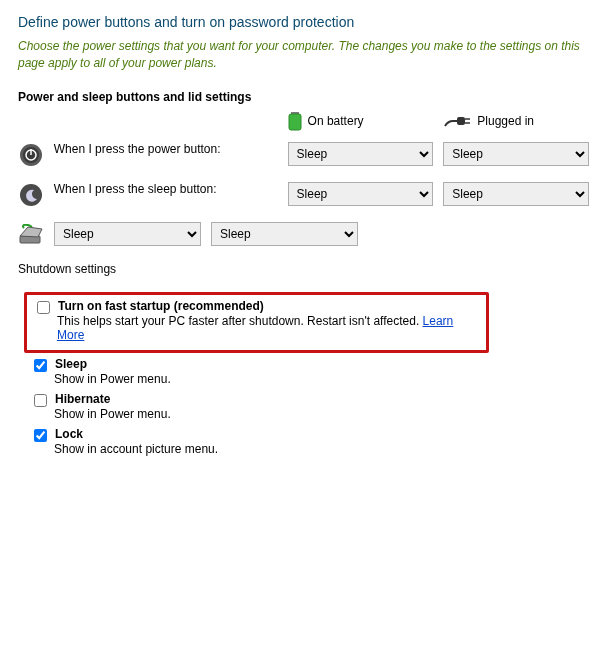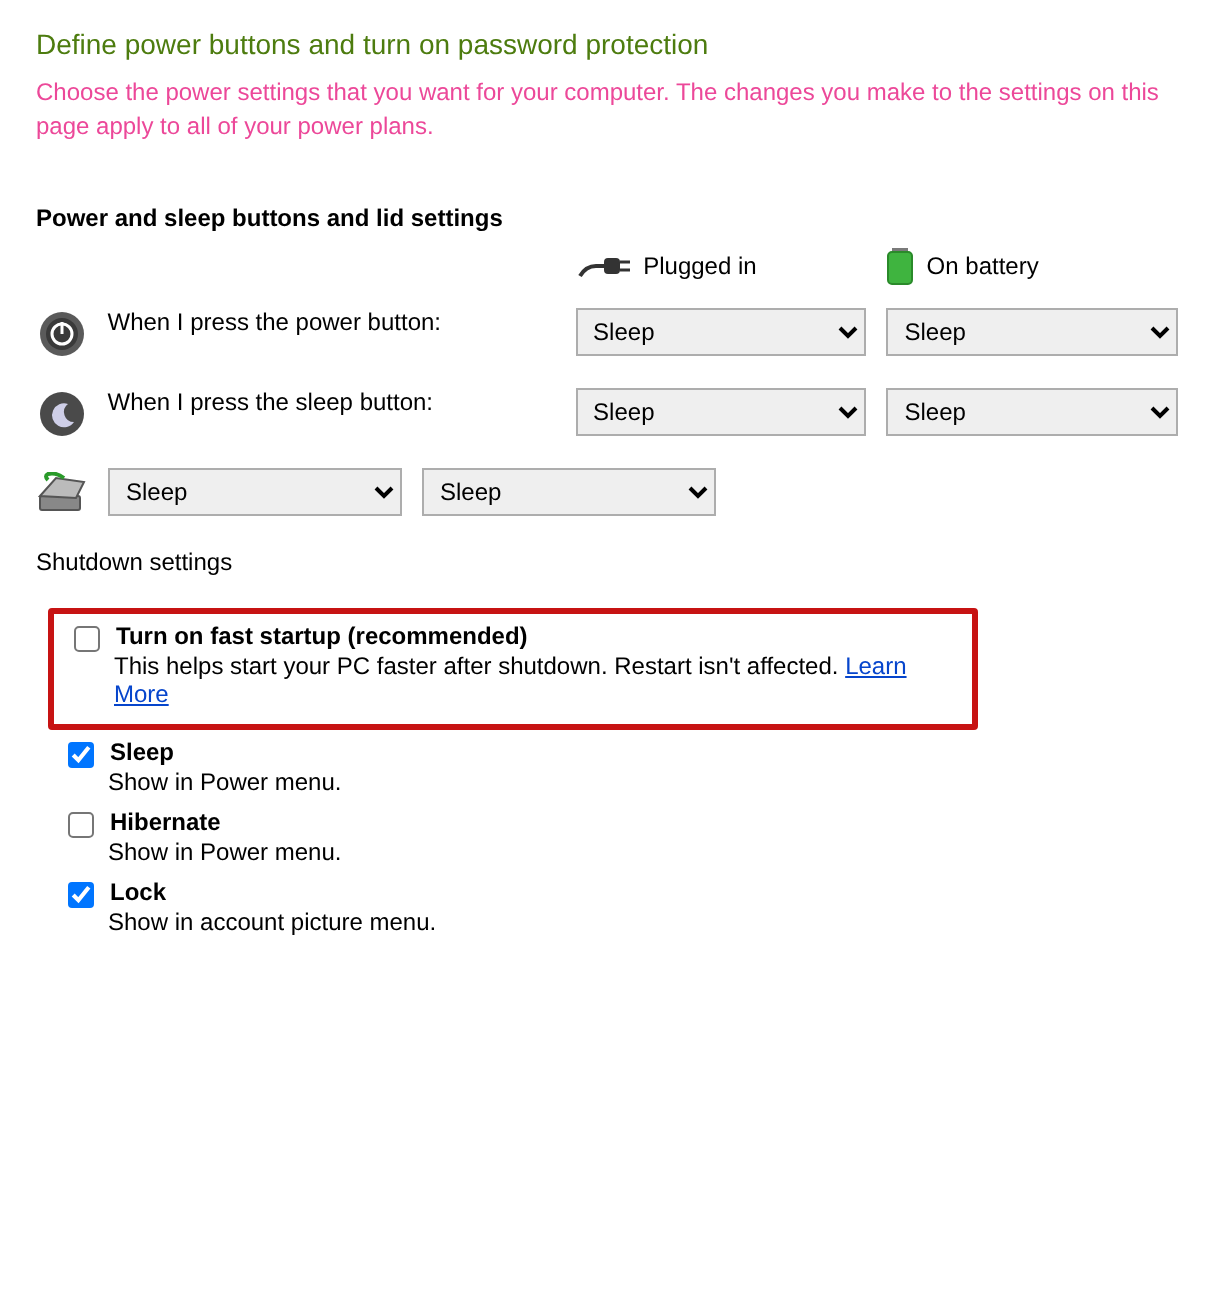--- a/index.html
+++ b/index.html
@@ -7,28 +7,29 @@
     margin: 0;
     padding: 14px 18px;
     font-family: "Segoe UI", Tahoma, sans-serif;
     font-size: 12px;
     color: #000;
     background: #fff;
     width: 607px;
     position: relative;
   }
   .title {
-    color: #4d7c0f;
+    color: #0c4a6e;
     font-size: 14px;
     margin-bottom: 8px;
   }
   .desc {
-    color: #ec4899;
-    margin-bottom: 30px;
+    color: #4d7c0f;
+    margin-bottom: 18px;
     line-height: 1.4;
+    font-style: italic;
   }
   .section-head {
     margin-bottom: 6px;
     font-weight: bold;
   }
   .col-headers {
     display: flex;
     align-items: center;
     margin-bottom: 10px;
   }
@@ -86,37 +87,37 @@
 
 <div class="title">Define power buttons and turn on password protection</div>
 <div class="desc">Choose the power settings that you want for your computer. The changes you make to the settings on this page apply to all of your power plans.</div>
 
 <div class="section-head">Power and sleep buttons and lid settings</div>
 
 <div class="col-headers">
   <div class="spacer"></div>
   <div class="col-h">
     <span>
+      <svg width="14" height="22">
+          <rect x="3" y="2" width="8" height="2" fill="#7a7a7a"></rect>
+          <rect x="1" y="4" width="12" height="16" rx="2" fill="#3fb43f" stroke="#2a8a2a"></rect>
+        </svg>
+    </span>
+    <span>On battery</span>
+  </div>
+  <div class="col-h">
+    <span>
       <svg width="28" height="16">
           <path d="M2 13 Q5 8 10 8 L14 8" stroke="#333" stroke-width="2" fill="none"></path>
           <rect x="14" y="4" width="8" height="8" rx="2" fill="#333"></rect>
           <line x1="22" y1="6" x2="27" y2="6" stroke="#333" stroke-width="1.5"></line>
           <line x1="22" y1="10" x2="27" y2="10" stroke="#333" stroke-width="1.5"></line>
         </svg>
     </span>
     <span>Plugged in</span>
-  </div>
-  <div class="col-h">
-    <span>
-      <svg width="14" height="22">
-          <rect x="3" y="2" width="8" height="2" fill="#7a7a7a"></rect>
-          <rect x="1" y="4" width="12" height="16" rx="2" fill="#3fb43f" stroke="#2a8a2a"></rect>
-        </svg>
-    </span>
-    <span>On battery</span>
   </div>
 </div>
 
 <div class="row">
   <span class="row-icon">
     <svg width="24" height="24">
         <circle cx="12" cy="12" r="11" fill="#5a5a5a"></circle>
         <circle cx="12" cy="12" r="8" fill="#3a3a3a"></circle>
         <circle cx="12" cy="12" r="5" fill="none" stroke="#fff" stroke-width="1.5"></circle>
         <line x1="12" y1="6" x2="12" y2="12" stroke="#fff" stroke-width="1.5"></line>

